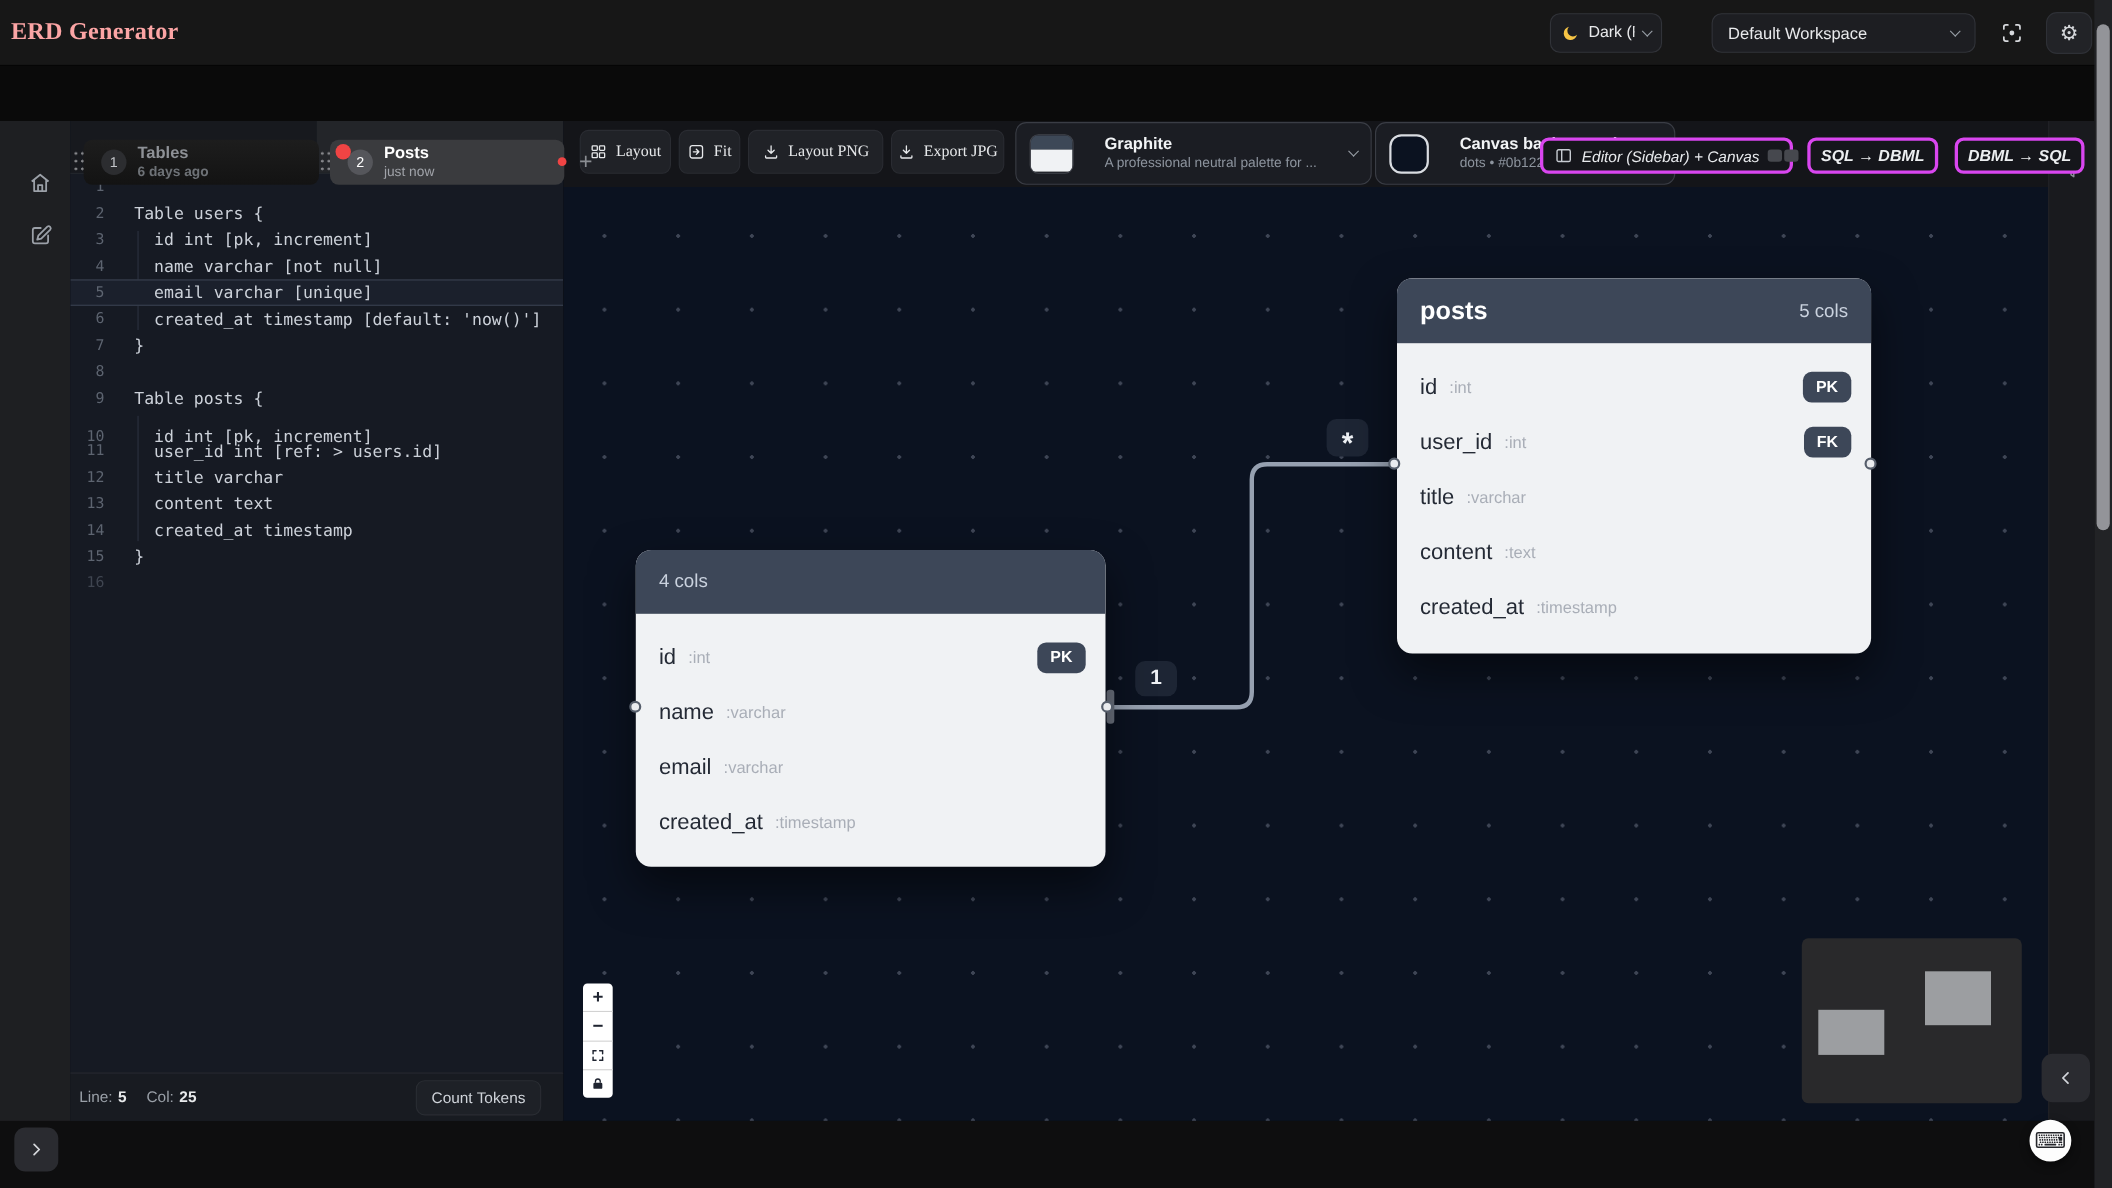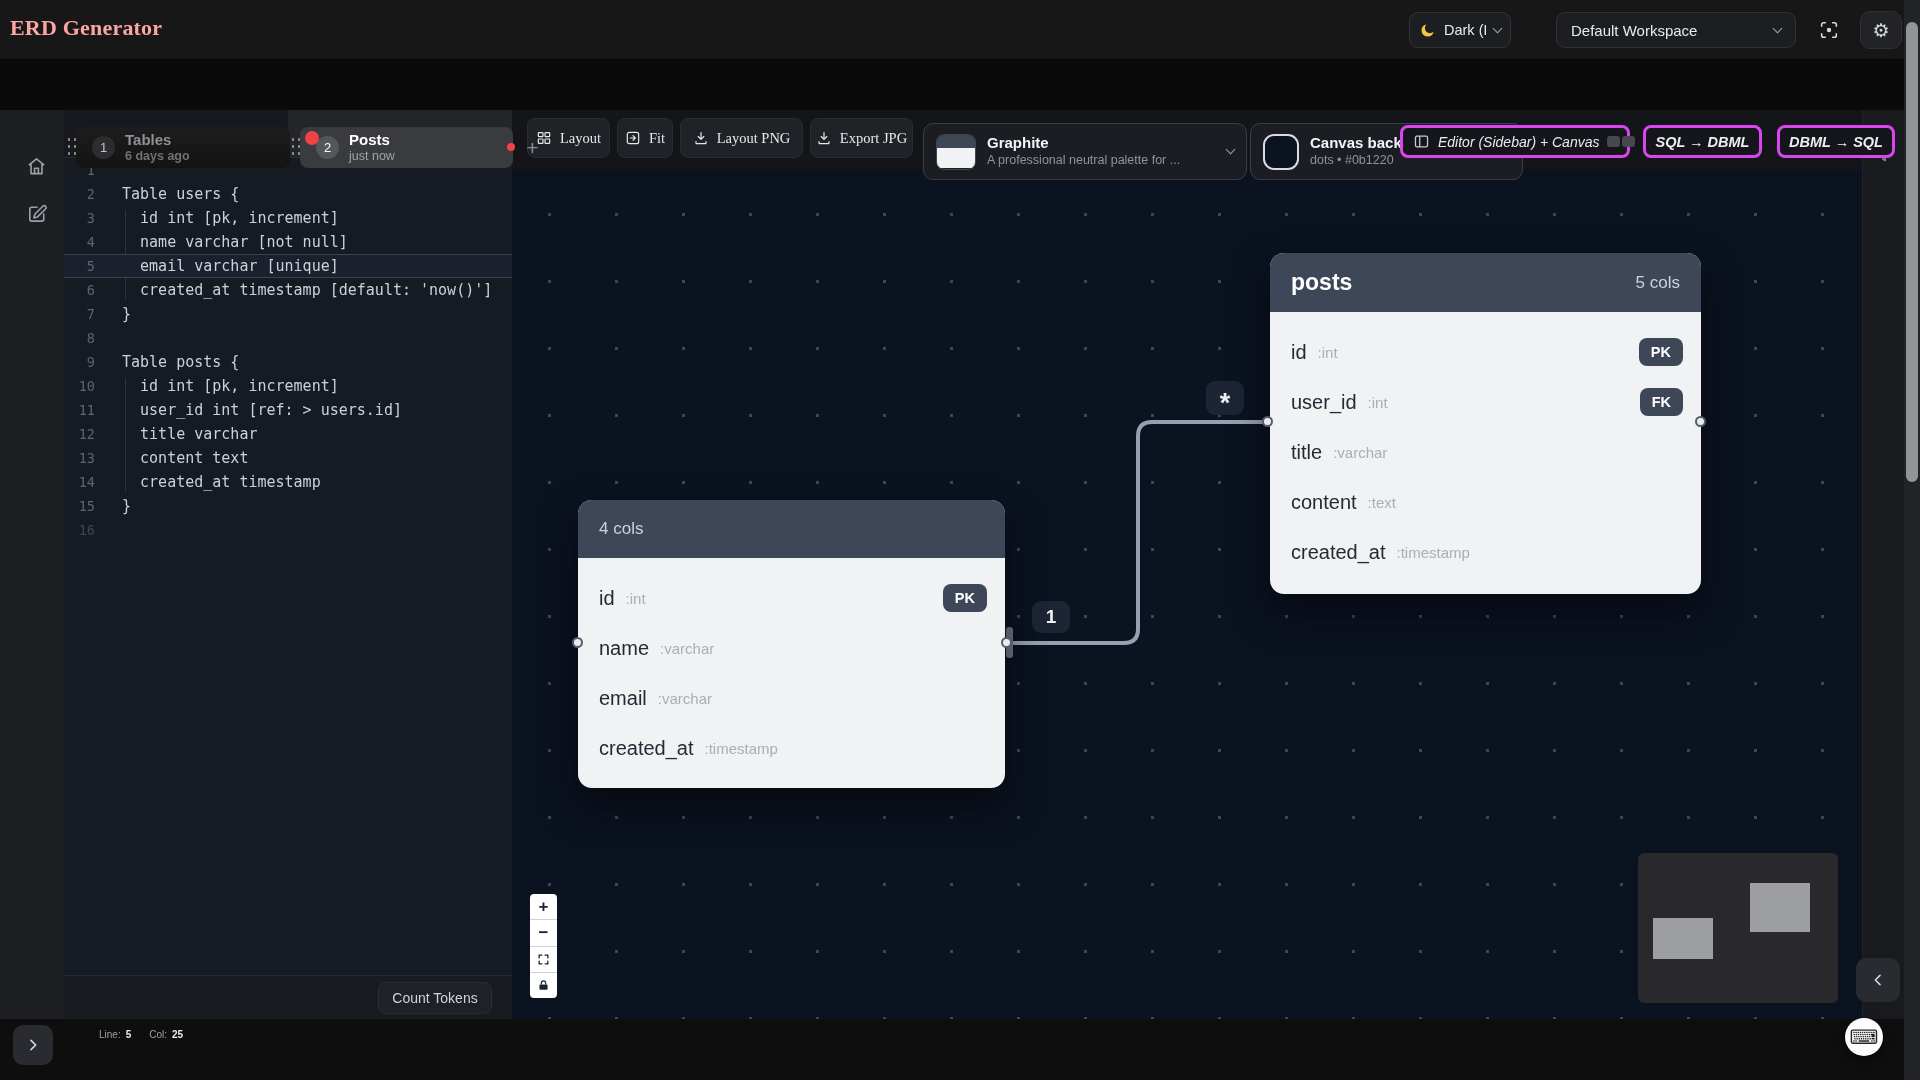--- a/index.html
+++ b/index.html
@@ -63,35 +63,35 @@
   #code { left:0; top:48px; width:448px; height:817px; background:#161a23; overflow:hidden; }
   .cline { position:absolute; left:0; width:448px; height:24px; display:flex; align-items:center; }
   .lnum { width:46px; padding-right:15px; text-align:right; font-family:"DejaVu Sans Mono", monospace; font-size:13.5px; color:#5d6470; flex:none; }
   .lnum.dim { color:#3f4550; }
   .ctext { padding-left:12px; font-family:"DejaVu Sans Mono", monospace; font-size:15px; color:#ccd1d9; white-space:pre; }
   .cline.active { background:#1b202c; border-top:1px solid #3a4150; border-bottom:1px solid #3a4150; }
   .indent-guide { position:absolute; left:61px; width:1px; background:#2b3140; }
   #guide-1 { top:52px; height:90px; }
   #guide-2 { top:220px; height:114px; }
   #editor-status { left:0; top:865px; width:448px; height:44px; background:#181b21; border-top:1px solid #262931; }
-  #status-pos { left:35px; top:13px; font-size:10px; color:#9aa0a8; display:flex; gap:18px;margin-top:40px; }
+  #status-pos { left:8px; top:13px; font-size:14px; color:#9aa0a8; display:flex; gap:18px; }
   #status-pos b { color:#e8eaec; margin-left:5px; }
   #count-tokens-btn { left:314px; top:6px; width:114px; height:32px; background:#1e2127; border:1px solid #2a2d33; border-radius:8px; color:#cfd3d9; font-size:14px; display:flex; align-items:center; justify-content:center; }
 
   
   #canvas { left:512px; top:110px; width:1350px; height:909px; background-color:#0b1220;
             background-image:radial-gradient(circle,#3e4555 1.6px,transparent 1.9px);
             background-size:67px 67px; background-position:4px 4px; z-index:1; }
   #canvas-toolbar { left:512px; top:110px; width:1350px; height:60px; background:#141519; z-index:4; }
   .tool-btn { top:8px; height:40px; background:#202227; border:1px solid #2a2c32; border-radius:8px; display:flex; align-items:center; justify-content:center; gap:8px; color:#e6e8ea; font-size:14.5px;font-family:Liberation Serif, serif; }
   #btn-layout { left:15px; width:83px; }
   #btn-fit { left:105px; width:56px; }
   #btn-export-png { left:168px; width:123px; }
   #btn-export-jpg { left:298px; width:103px; }
-  .picker-card { top:1px; height:57px; background:#1b1d23; border:1px solid #3a3d45; border-radius:10px; display:flex; align-items:center; padding:0 12px; gap:11px;margin-top:12px; }
+  .picker-card { top:1px; height:57px; background:#1b1d23; border:1px solid #3a3d45; border-radius:10px; display:flex; align-items:center; padding:0 12px; gap:28px; }
   #palette-card { left:411px; width:324px; }
   #bg-card { left:738px; width:273px; }
   #palette-swatch { width:40px; height:36px; border-radius:8px; overflow:hidden; border:1px solid #41444c; flex:none; }
   #palette-swatch .top { height:40%; background:#3d4857; }
   #palette-swatch .bot { height:60%; background:#f0f2f4; }
   #bg-swatch { width:36px; height:36px; border-radius:11px; background:#0b1220; border:2px solid #d9dce1; flex:none; }
   .picker-texts { flex:1; overflow:hidden; line-height:1.25; }
   .picker-title { font-size:15px; font-weight:bold; color:#f2f4f6; white-space:nowrap; }
   .picker-sub { font-size:12.5px; color:#8d949e; white-space:nowrap; overflow:hidden; text-overflow:clip; }
 
@@ -262,21 +262,21 @@
         <span class="ctext">}</span>
       </div>
     <div class="cline" style="top:168px">
         <span class="lnum">8</span>
         <span class="ctext"></span>
       </div>
     <div class="cline" style="top:192px">
         <span class="lnum">9</span>
         <span class="ctext">Table posts {</span>
       </div>
-    <div class="cline" style="top:216px">
+    <div class="cline" style="top:227px">
         <span class="lnum">10</span>
         <span class="ctext">  id int [pk, increment]</span>
       </div>
     <div class="cline" style="top:240px">
         <span class="lnum">11</span>
         <span class="ctext">  user_id int [ref: &gt; users.id]</span>
       </div>
     <div class="cline" style="top:264px">
         <span class="lnum">12</span>
         <span class="ctext">  title varchar</span>

